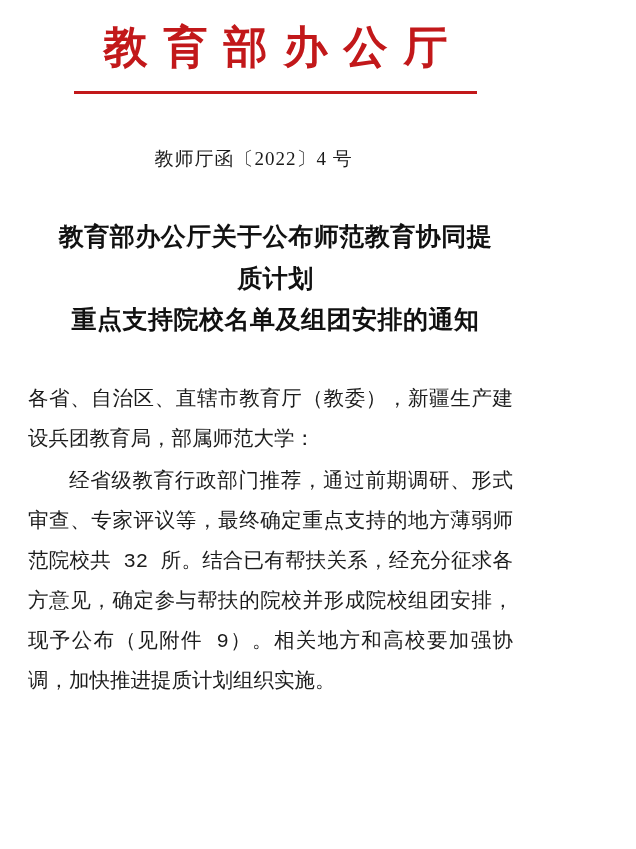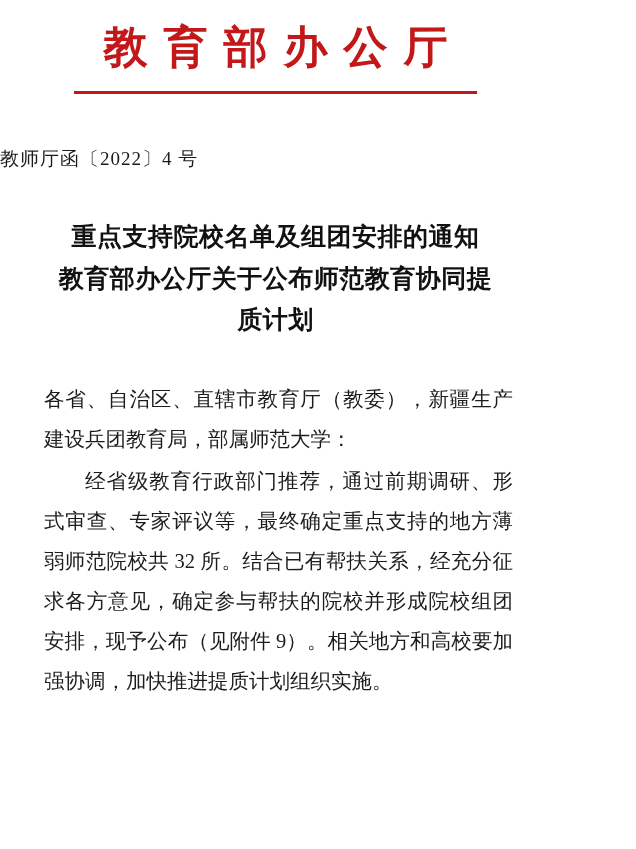--- a/index.html
+++ b/index.html
@@ -39,45 +39,46 @@
   }
   .letterhead-rule {
     margin: 14px 34px 0 34px;
     border-top: 3px solid #c2181a;
     height: 0;
   }
 
   
   .doc-number-row {
     margin: 52px 44px 0 0;
-    text-align: left;
+    text-align: center;
     font-size: 19px;
     letter-spacing: 1px;
     color: #1a1a1a;
   }
 
   
   .doc-title {
     margin: 44px 52px 0 52px;
     text-align: center;
     font-weight: bold;
     font-size: 25px;
     line-height: 1.65;
     letter-spacing: 0.5px;
     color: #111111;
   }
 
   
   .doc-body {
-    margin: 40px 38px 0 44px;
+    margin: 40px 38px 0 28px;
     font-size: 20.5px;
     line-height: 1.95;
     color: #1c1c1c;
     text-align: justify;
     text-justify: inter-ideograph;
+    font-family: Liberation Mono, monospace;
   }
   .doc-body p {
     margin: 0 0 2px 0;
   }
   .p-indent {
     text-indent: 2em;
   }
 </style>
 </head>
 <body>
@@ -87,22 +88,22 @@
   <div class="letterhead">
     <div class="letterhead-title">教育部办公厅</div>
     <div class="letterhead-rule"></div>
   </div>
 
   <div class="doc-number-row">
     <span>教师厅函〔2022〕4 号</span>
   </div>
 
   <div class="doc-title">
+    <div>教育部办公厅关于公布师范教育协同提质计划</div>
     <div>重点支持院校名单及组团安排的通知</div>
-    <div>教育部办公厅关于公布师范教育协同提质计划</div>
   </div>
 
   <div class="doc-body">
     <p>各省、自治区、直辖市教育厅（教委），新疆生产建设兵团教育局，部属师范大学：</p>
     <p class="p-indent">经省级教育行政部门推荐，通过前期调研、形式审查、专家评议等，最终确定重点支持的地方薄弱师范院校共 32 所。结合已有帮扶关系，经充分征求各方意见，确定参与帮扶的院校并形成院校组团安排，现予公布（见附件 9）。相关地方和高校要加强协调，加快推进提质计划组织实施。</p>
   </div>
 
 </div>
 
 </body></html>

